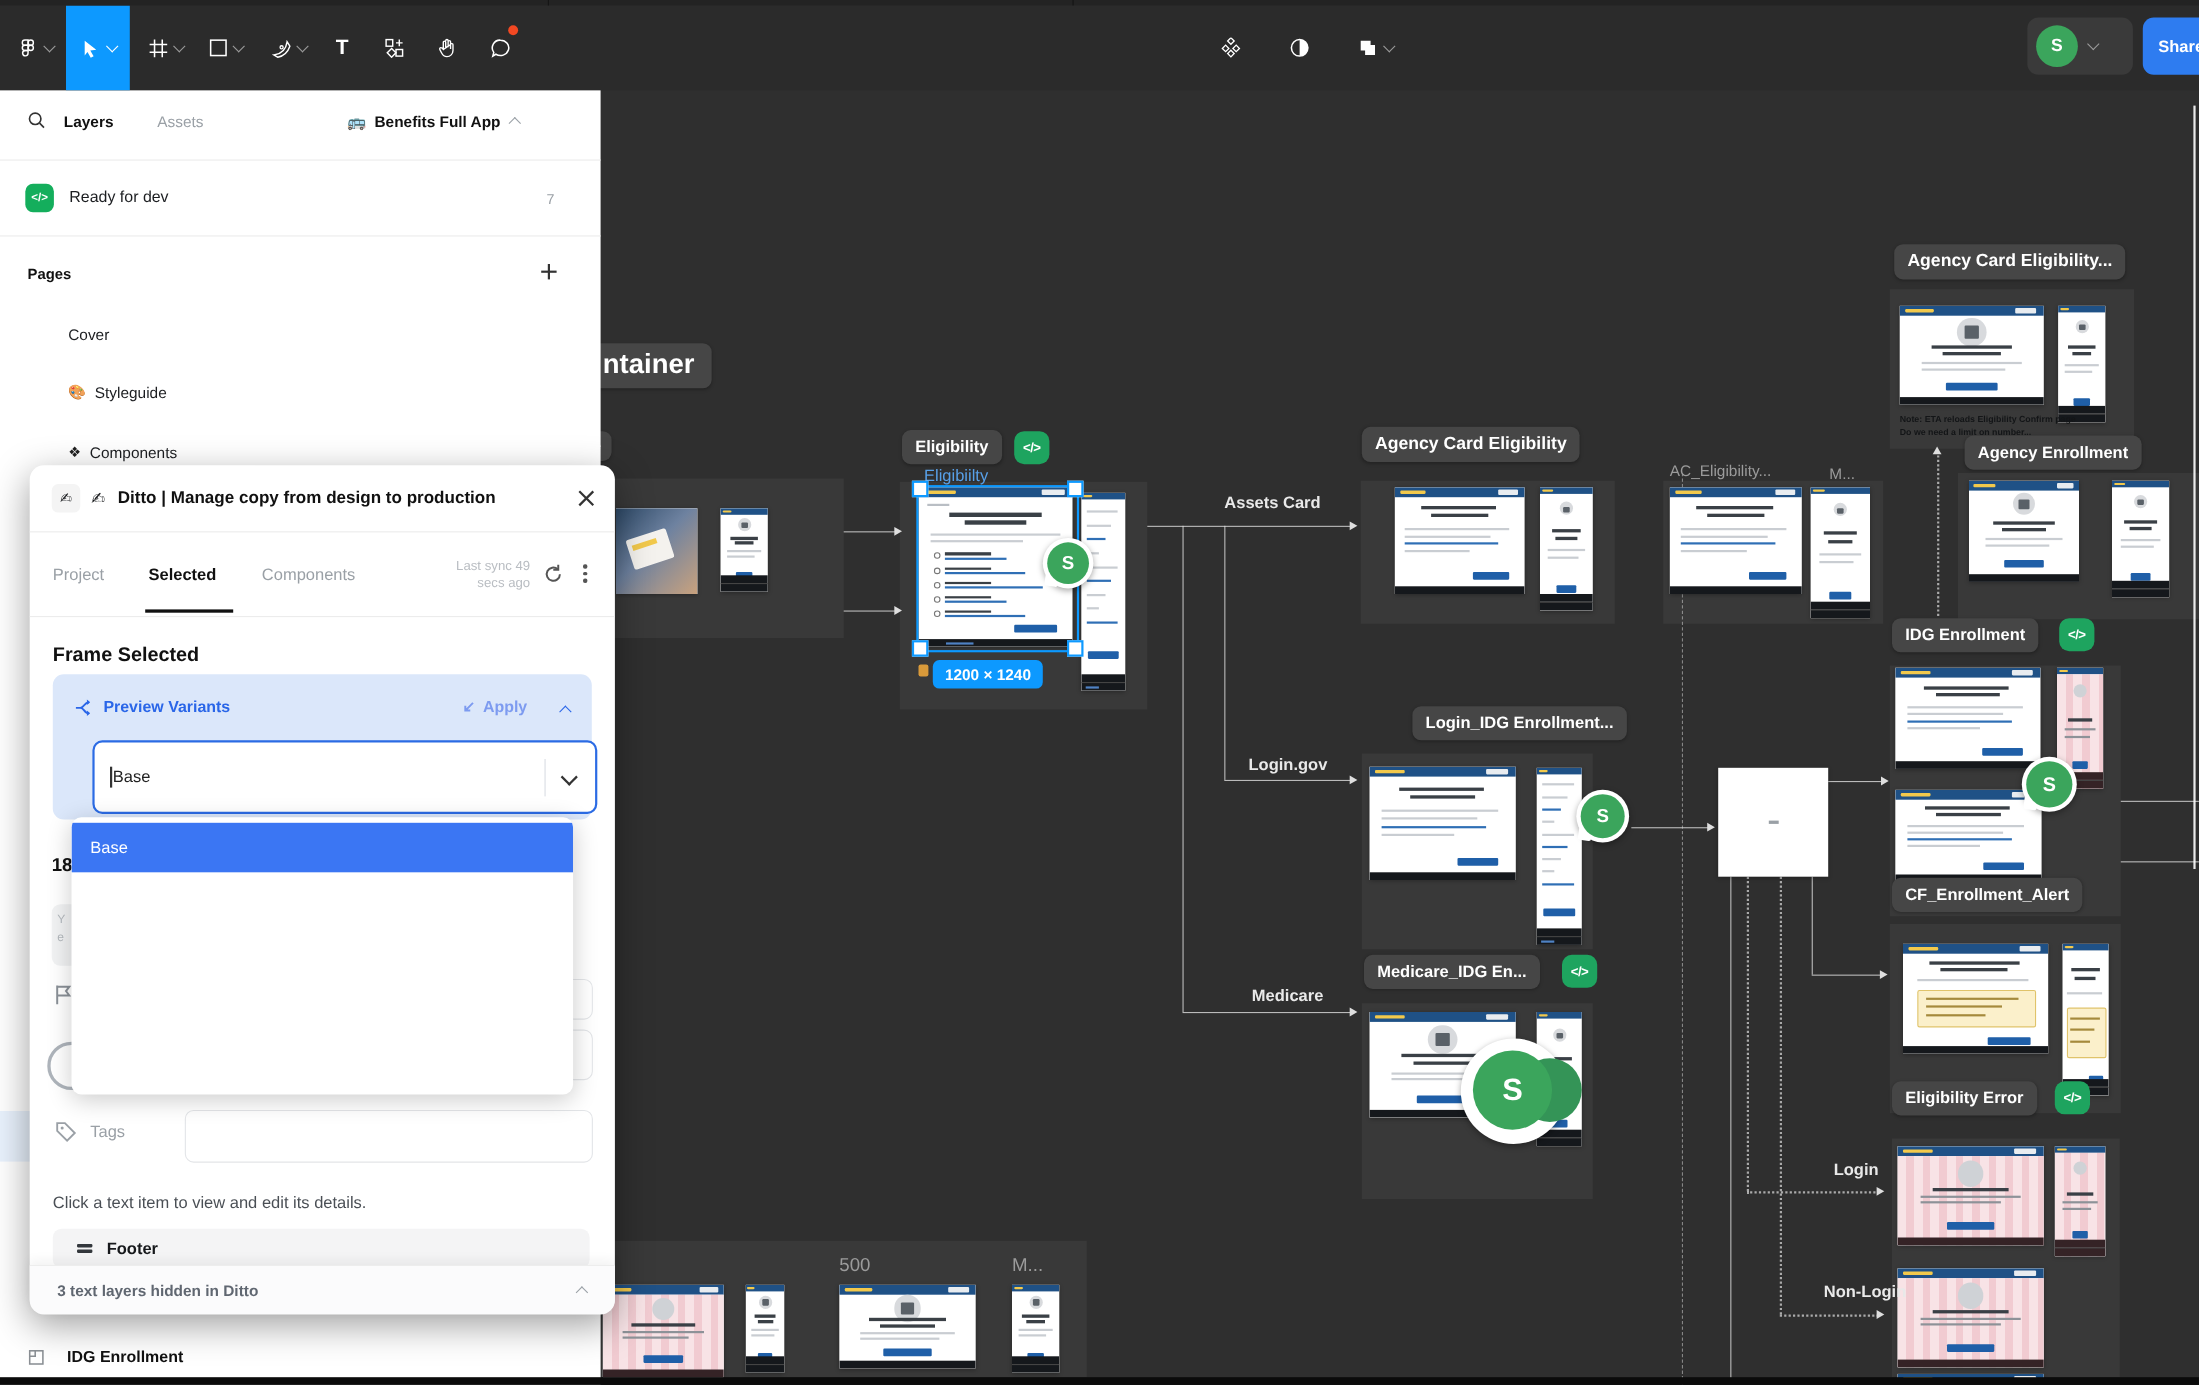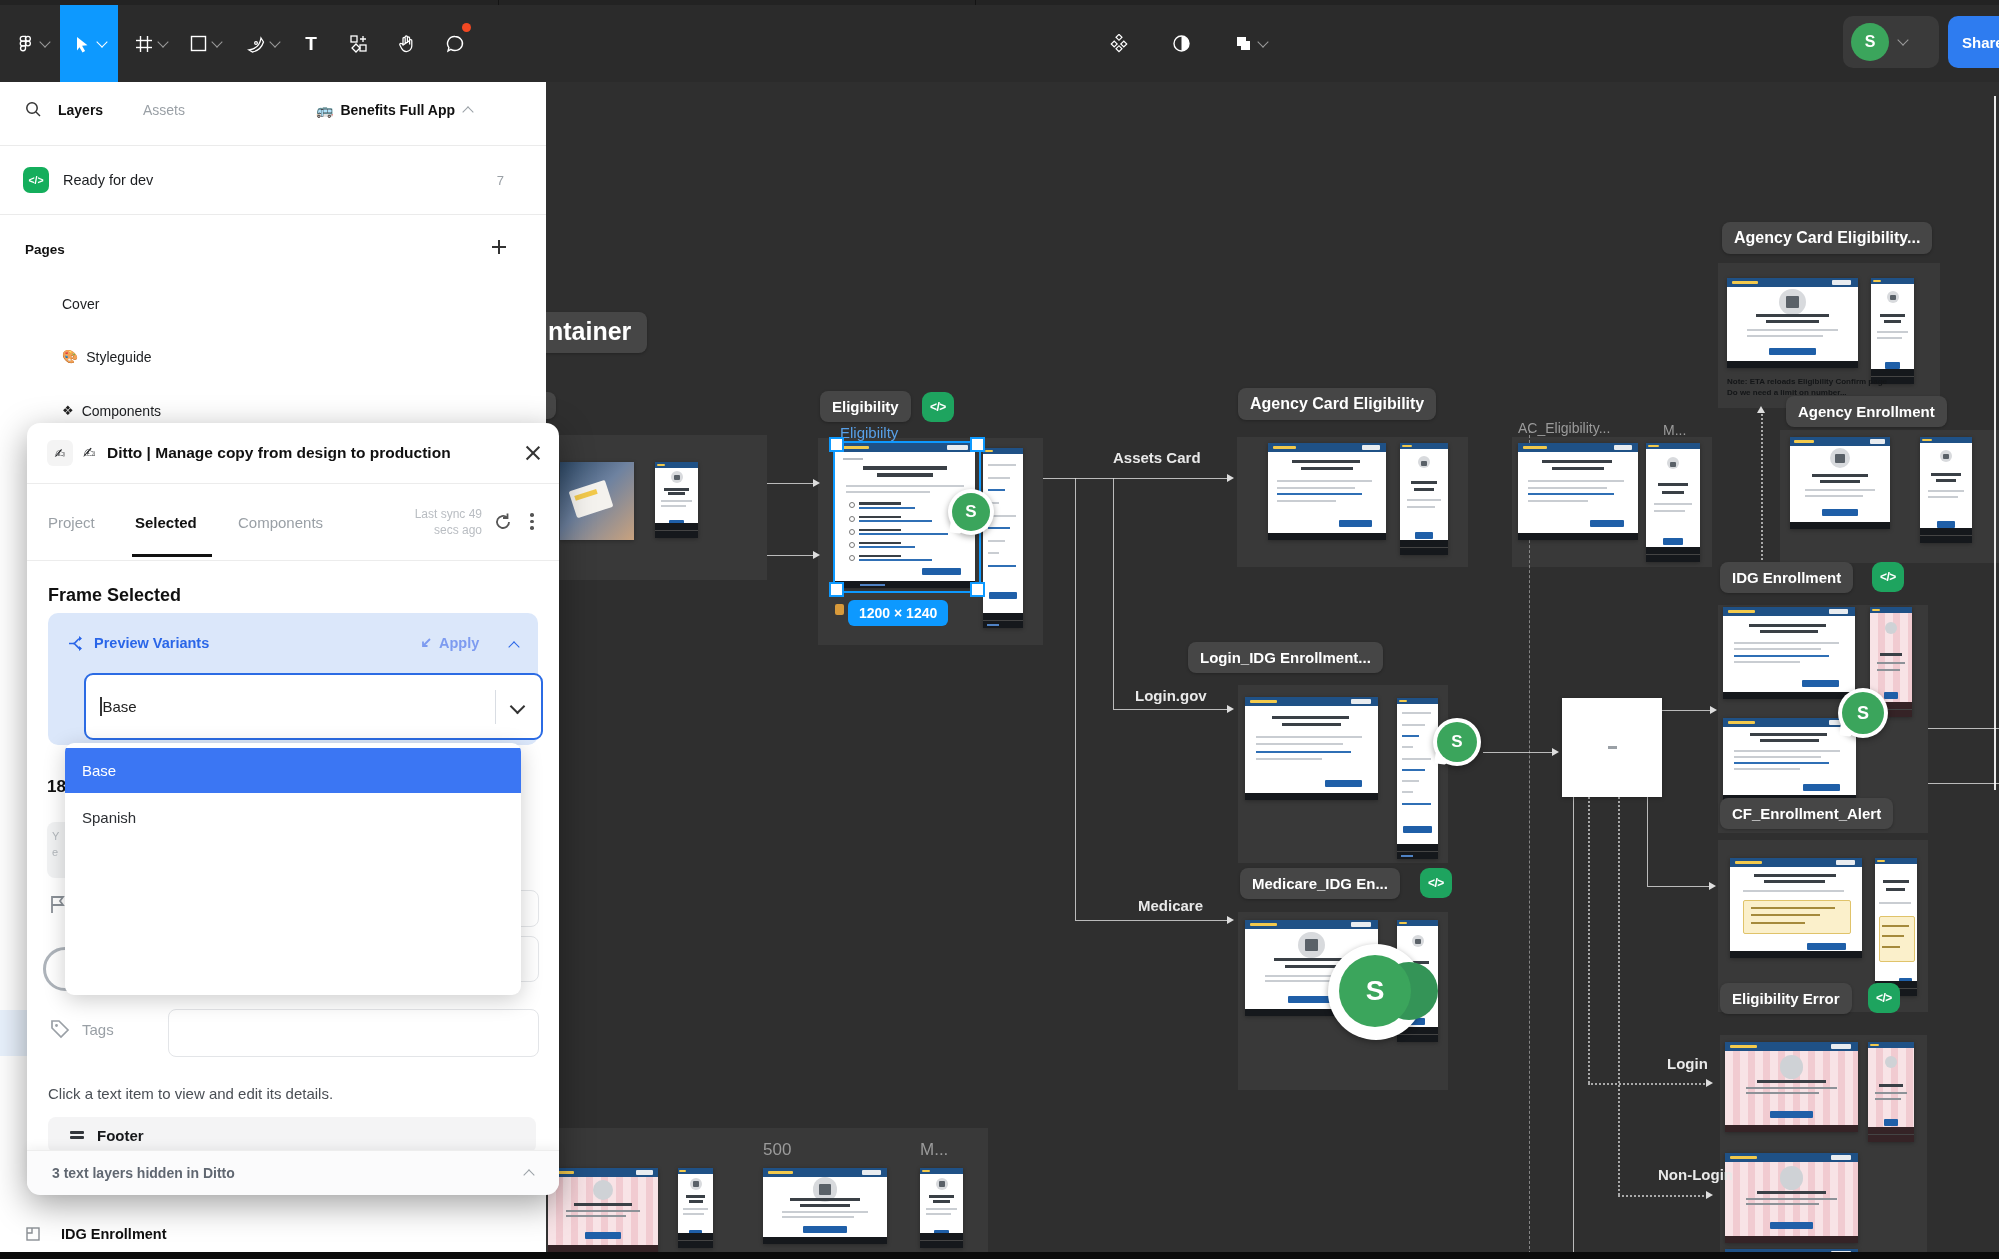--- a/index.html
+++ b/index.html
@@ -135,21 +135,21 @@
     <div class="cbadge" style="left:820px;top:391px;">Eligibility</div>
     <div class="devb" style="left:922px;top:392px;">&lt;/&gt;</div>
     <div class="fname blue" style="left:840px;top:424px;">Eligibiilty</div>
     <div class="cbadge" style="left:1238px;top:388px;font-size:16px;">Agency Card Eligibility</div>
     <div class="fname" style="left:1518px;top:420px;">AC_Eligibility...</div>
     <div class="fname" style="left:1663px;top:422px;">M...</div>
     <div class="cbadge" style="left:1722px;top:222px;font-size:16px;">Agency Card Eligibility...</div>
     <div class="cbadge" style="left:1786px;top:396px;">Agency Enrollment</div>
     <div class="cbadge" style="left:1720px;top:562px;">IDG Enrollment</div>
     <div class="devb" style="left:1872px;top:562px;">&lt;/&gt;</div>
-    <div class="cbadge" style="left:1188px;top:642px;">Login_IDG Enrollment...</div>
+    <div class="cbadge" style="left:1284px;top:642px;">Login_IDG Enrollment...</div>
     <div class="cbadge" style="left:1240px;top:868px;">Medicare_IDG En...</div>
     <div class="devb" style="left:1420px;top:868px;">&lt;/&gt;</div>
     <div class="cbadge" style="left:1720px;top:798px;">CF_Enrollment_Alert</div>
     <div class="cbadge" style="left:1720px;top:983px;">Eligibility Error</div>
     <div class="devb" style="left:1868px;top:983px;">&lt;/&gt;</div>
     <div class="fname" style="left:763px;top:1140px;font-size:17px;">500</div>
     <div class="fname" style="left:920px;top:1140px;font-size:17px;">M...</div>
 
     <div class="flowlab" style="left:1113px;top:449px;">Assets Card</div>
     <div class="flowlab" style="left:1135px;top:687px;">Login.gov</div>
@@ -703,21 +703,20 @@
     </div>
     <svg class="abs frag" style="left:22px;top:472px;" width="17" height="19" viewBox="0 0 17 19">
         <path d="M3 1v17M3 2h11l-3 4 3 4H3" fill="none" stroke="#8a9097" stroke-width="1.8"></path>
       </svg>
     <div class="abs frag" style="left:16px;top:524px;width:38px;height:38px;border:3px solid #aeb4bb;border-radius:50%;"></div>
     <div class="abs frag" style="left:393px;top:467px;width:117px;height:35px;border:1.5px solid #e4e6e9;border-radius:8px;"></div>
     <div class="abs frag" style="left:393px;top:513px;width:117px;height:44px;border:1.5px solid #e4e6e9;border-radius:8px;"></div>
 
     <div id="dd" class="abs">
       <div class="dd-opt active">Base</div>
-      <div class="dd-opt">Spanish</div>
     </div>
 
     <svg class="abs" style="left:23px;top:596px;" width="20" height="20" viewBox="0 0 20 20">
         <path d="M2 2h7l9 9-7 7-9-9z" fill="none" stroke="#9aa0a6" stroke-width="1.7"></path>
         <circle cx="6.5" cy="6.5" r="1.4" fill="#9aa0a6"></circle>
       </svg>
     <div class="abs" style="left:55px;top:598px;font-size:15px;color:#9aa0a6;">Tags</div>
     <div class="abs" style="left:141px;top:586px;width:369px;height:46px;border:1.5px solid #e3e5e8;border-radius:8px;"></div>
 
     <div class="abs" style="left:21px;top:662px;font-size:15px;color:#4a4f55;">Click a text item to view and edit its details.</div>

